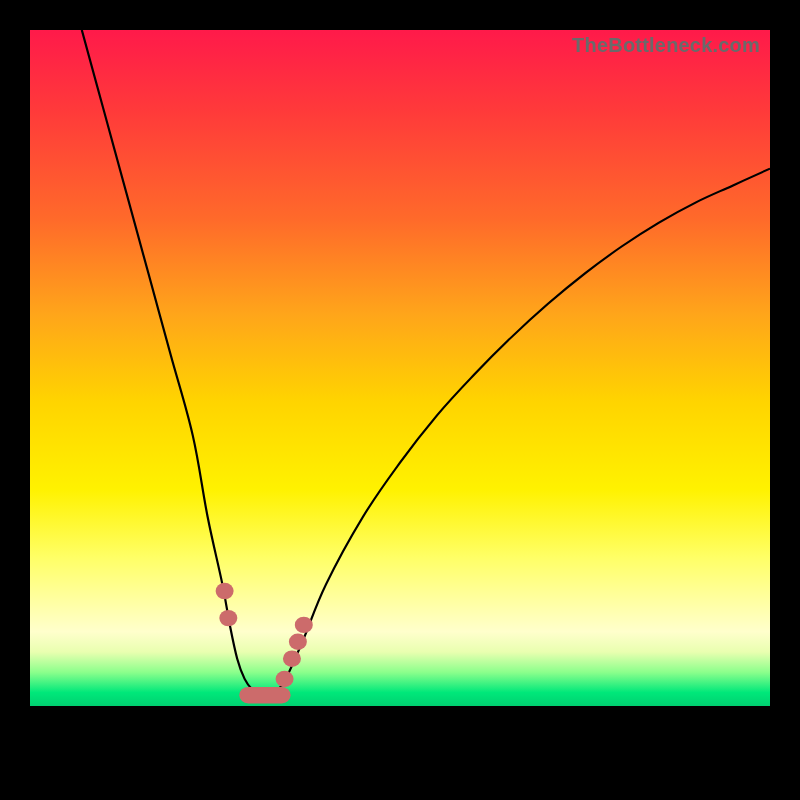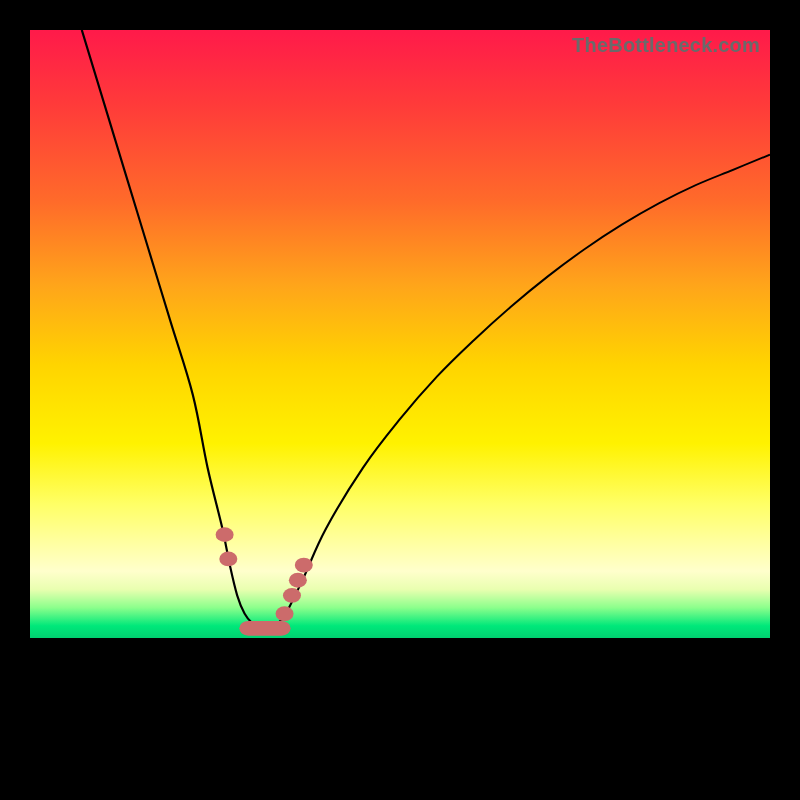--- a/index.html
+++ b/index.html
@@ -8,21 +8,21 @@
     position: relative;
     width: 800px;
     height: 800px;
     background: #000;
   }
   .plot-area {
     position: absolute;
     left: 30px;
     top: 30px;
     width: 740px;
-    height: 608px;
+    height: 676px;
     background: linear-gradient(to bottom,
       #ff1a4a 0%,
       #ff3a3a 12%,
       #ff6a2a 28%,
       #ffa51a 42%,
       #ffd400 55%,
       #fff200 68%,
       #ffff66 78%,
       #ffffcc 89%,
       #e9ffb0 92%,

